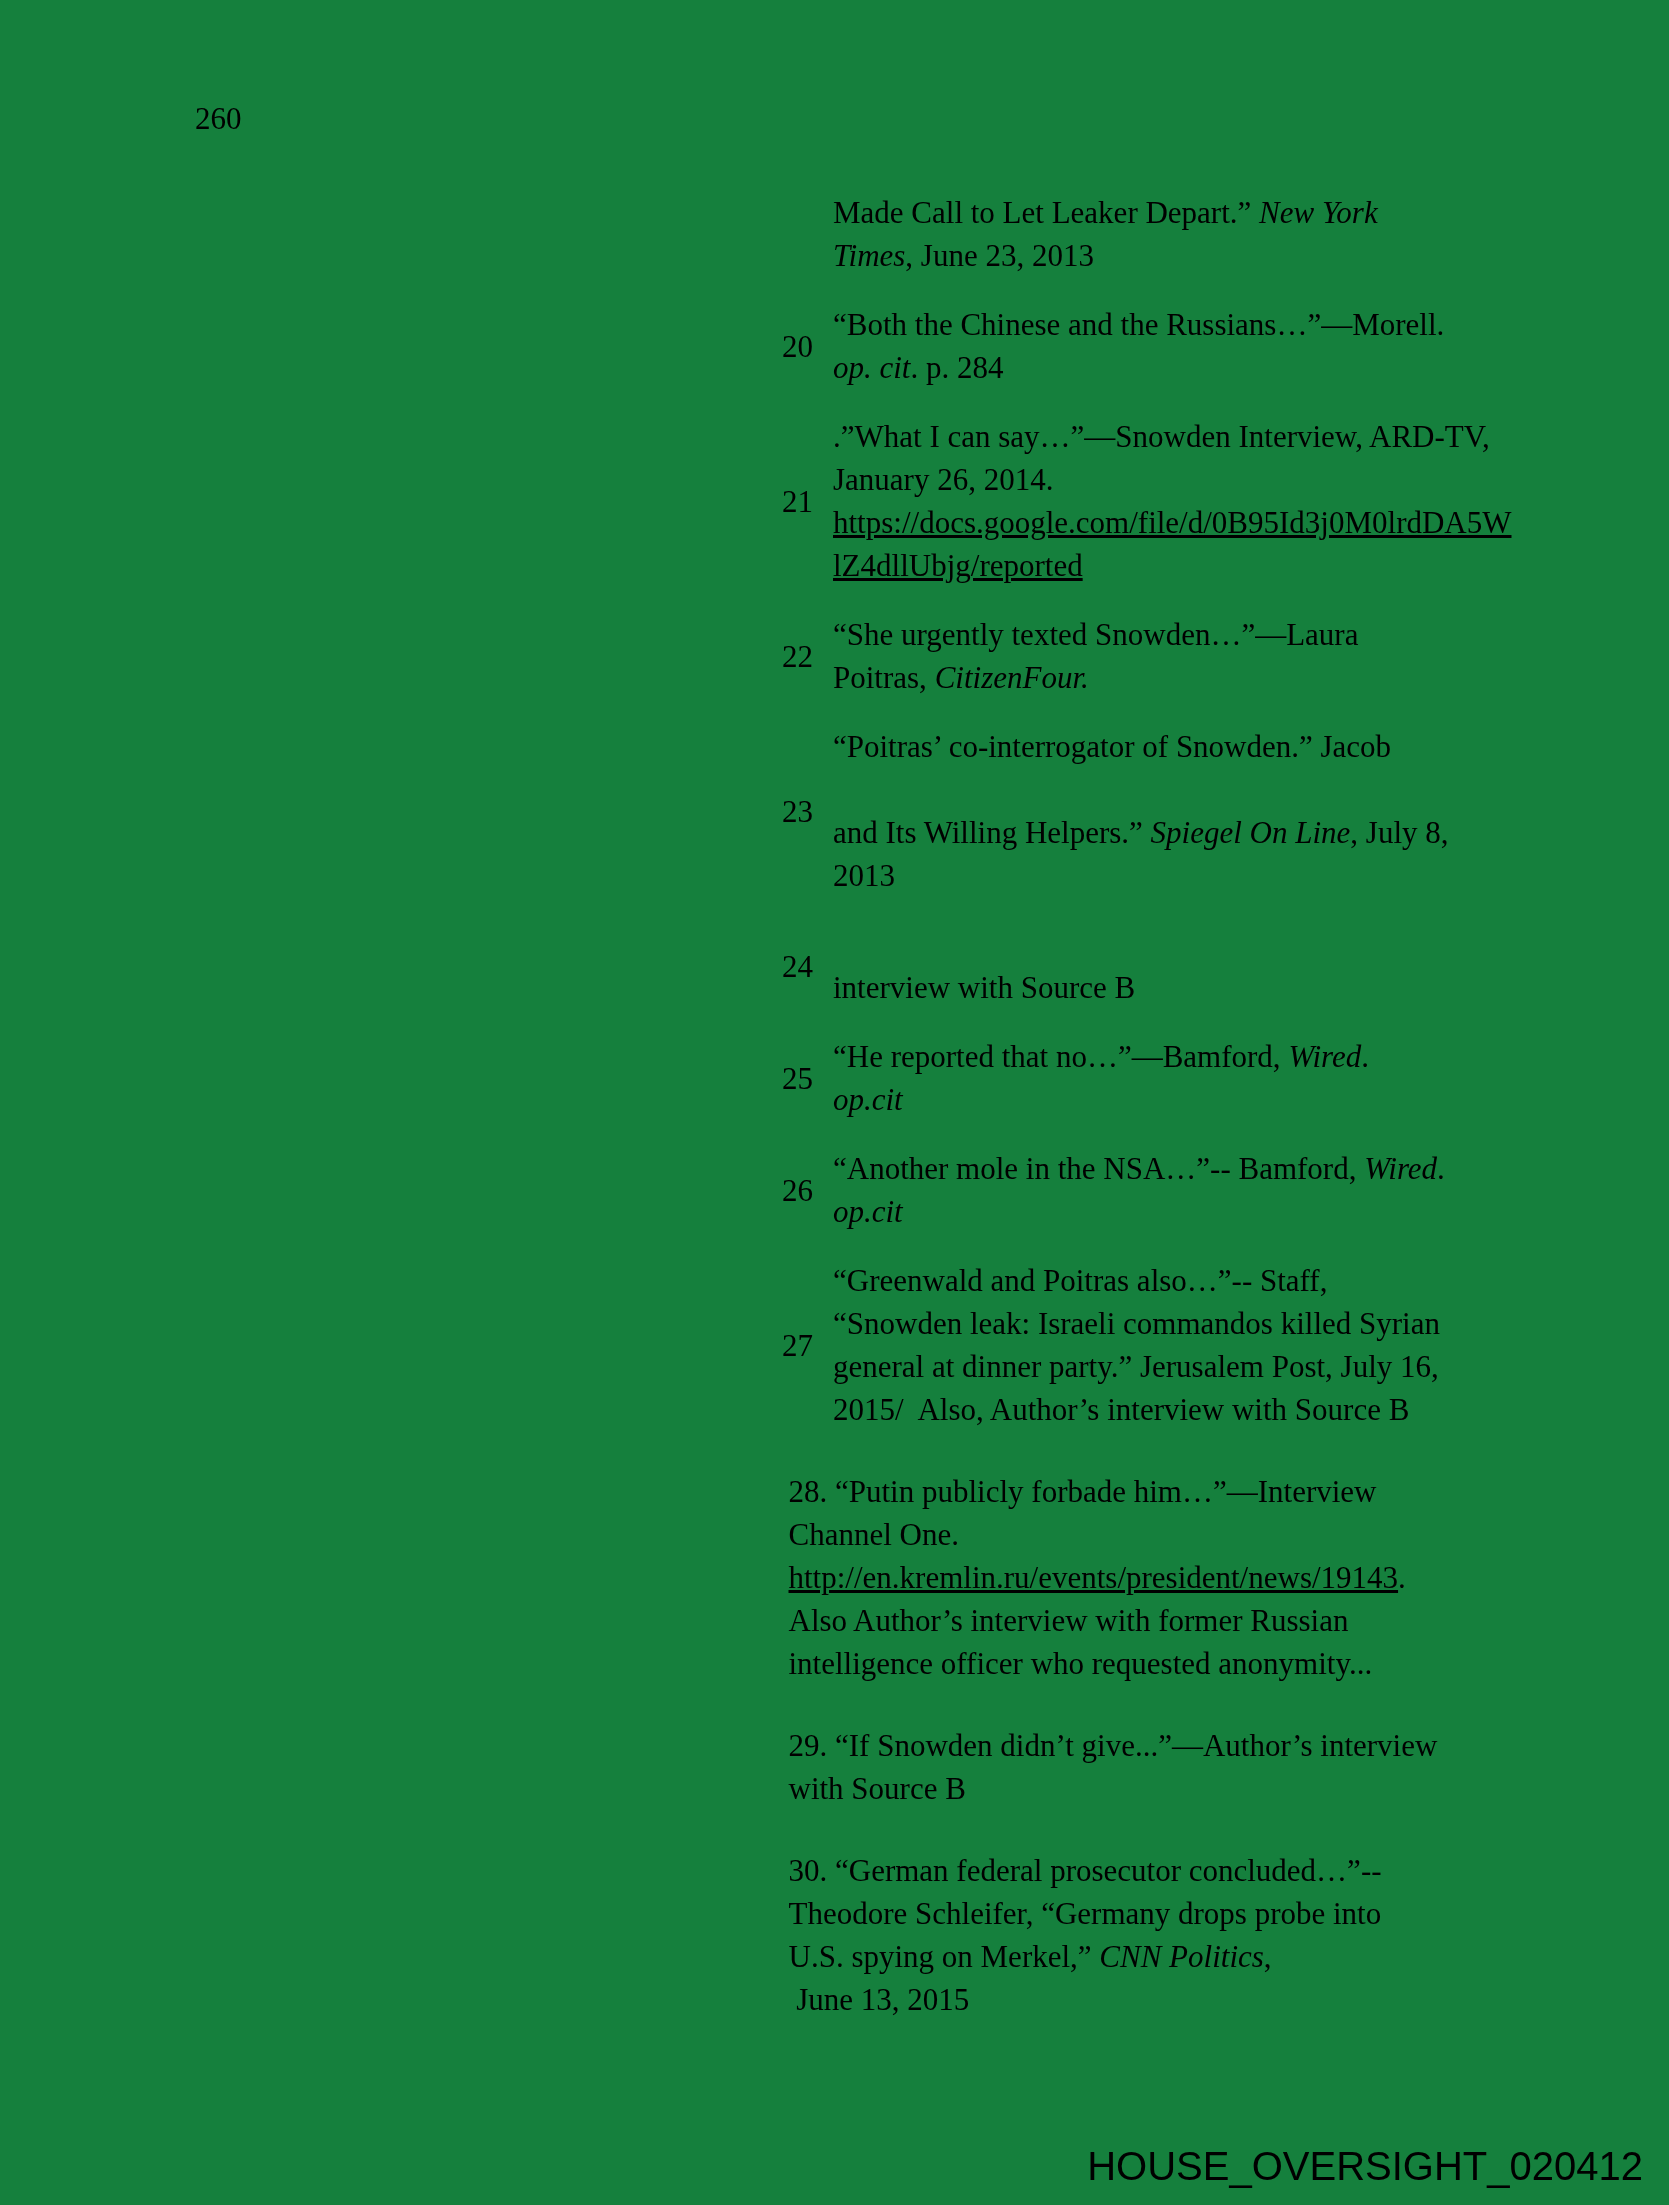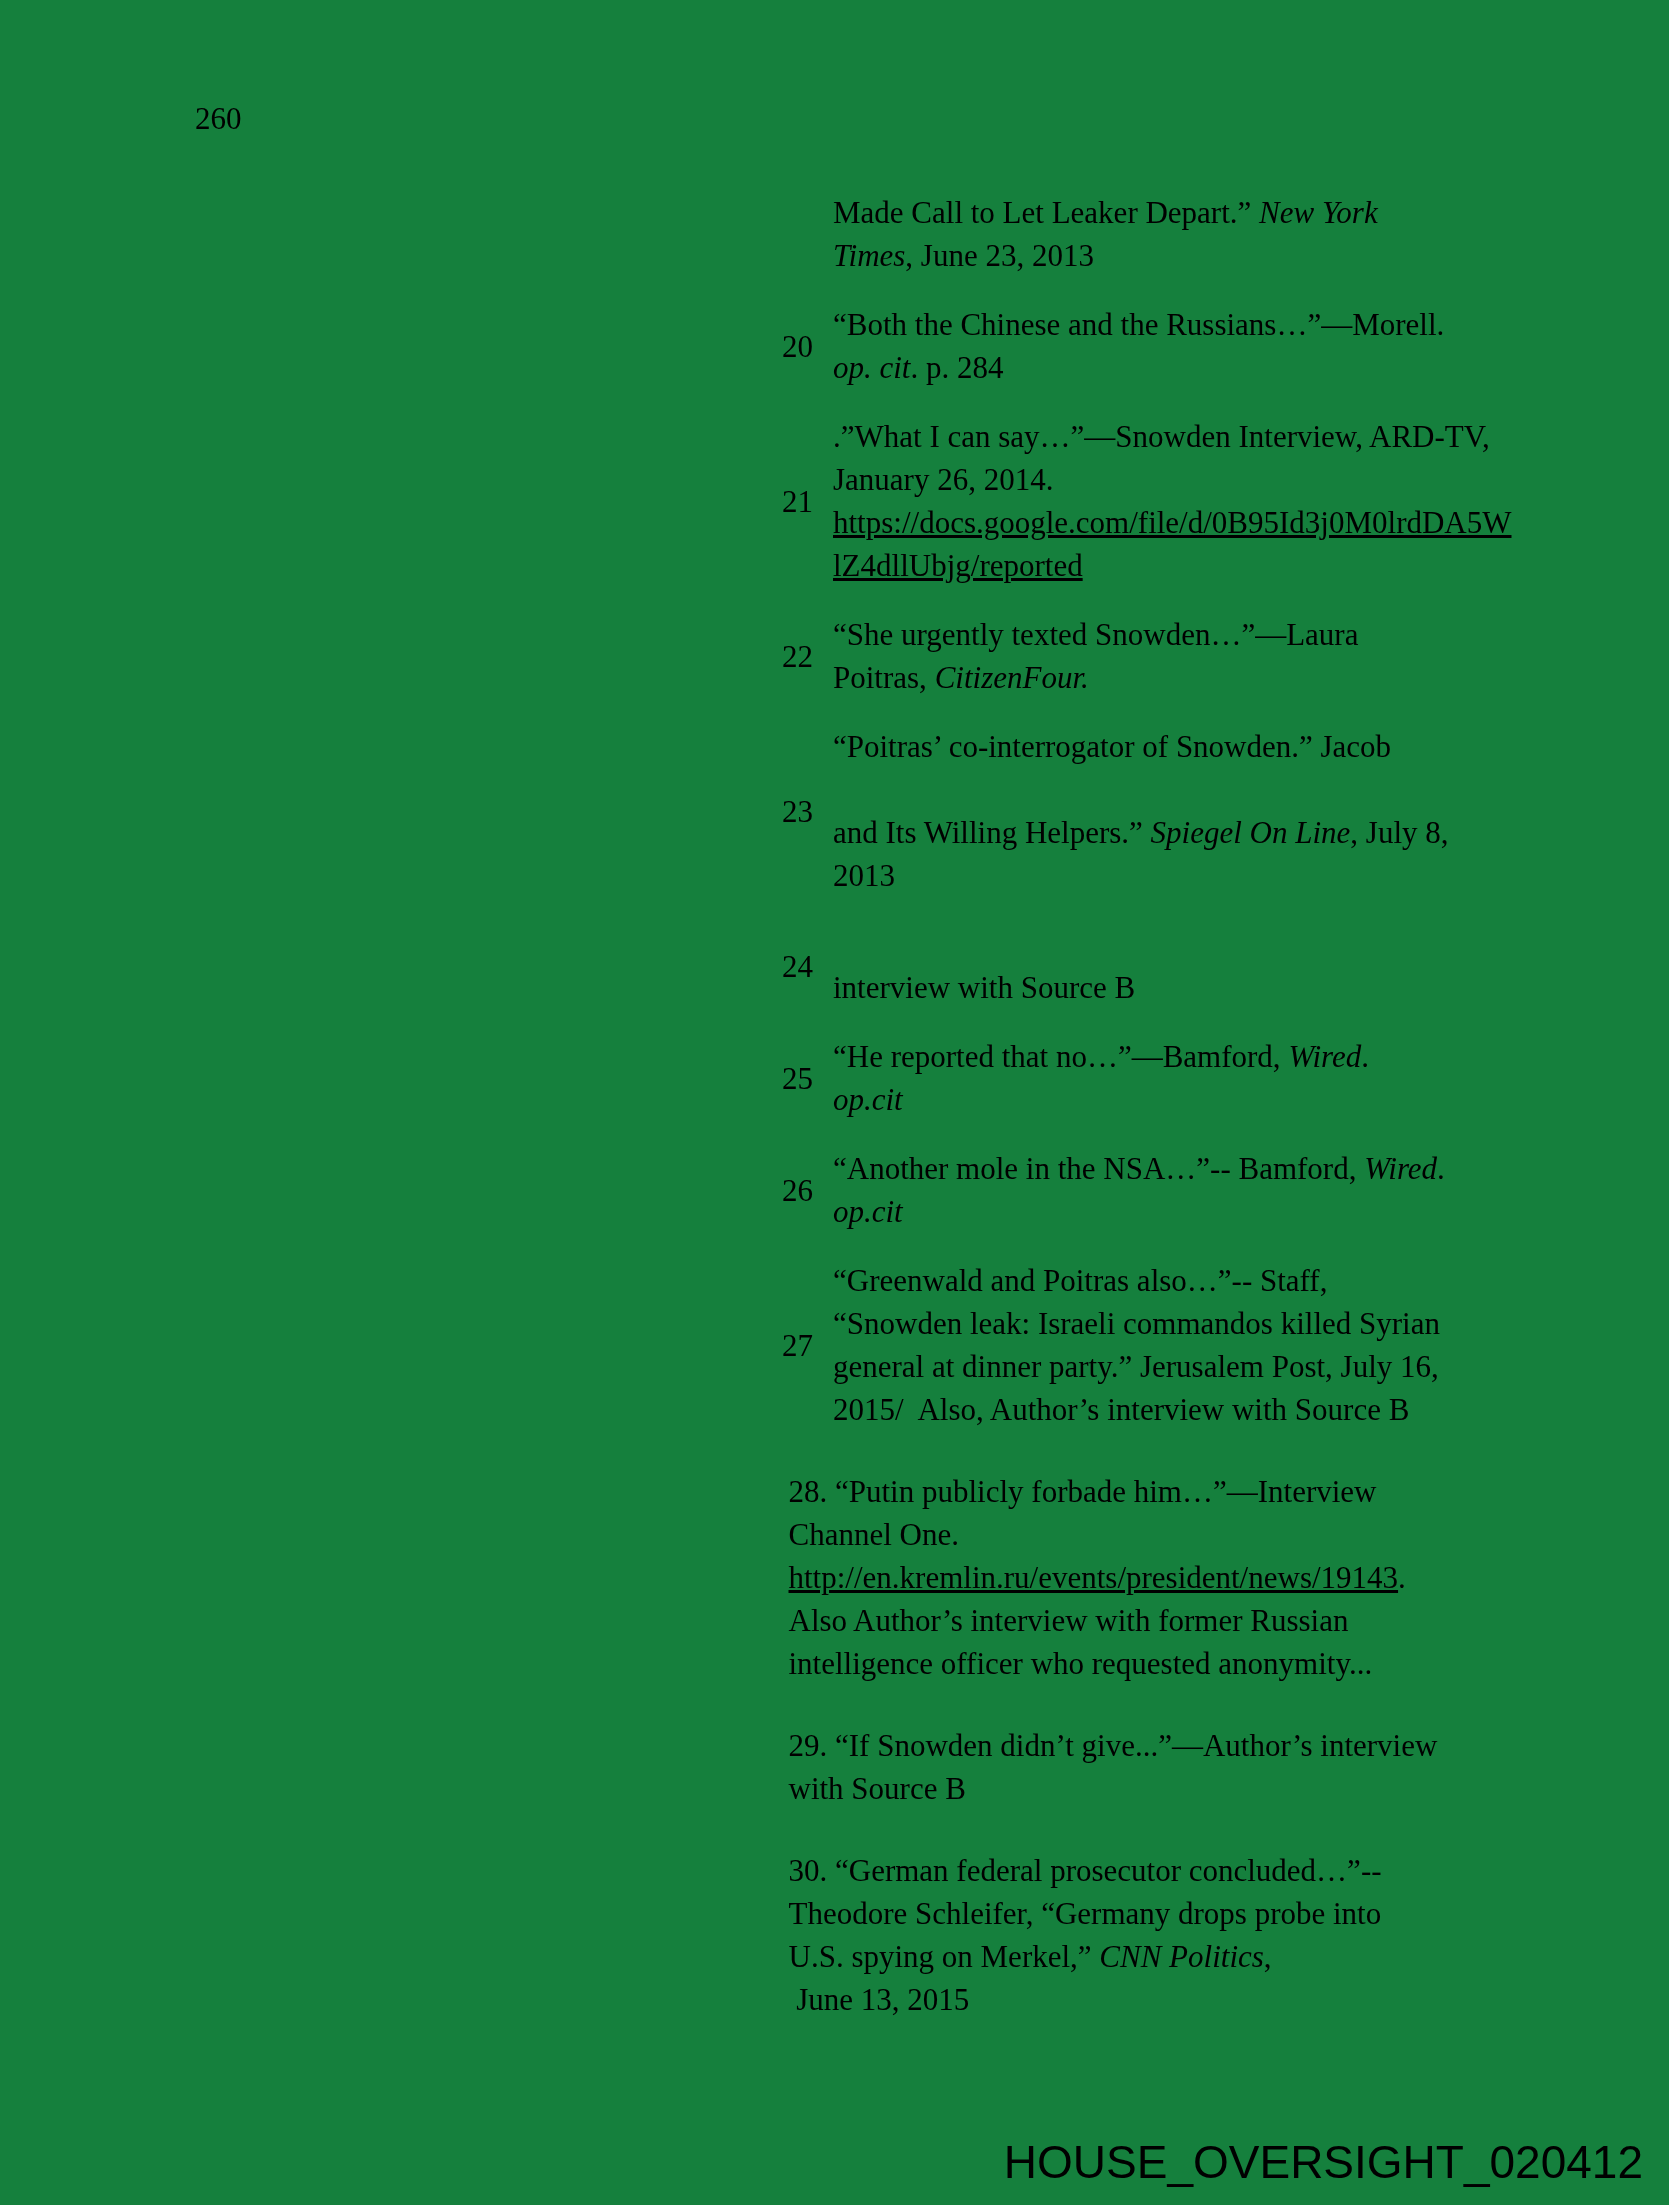--- a/index.html
+++ b/index.html
@@ -60,21 +60,21 @@
     color: #000000;
     text-decoration: underline;
     word-break: break-all;
     cursor: pointer;
   }
   .footer {
     position: absolute;
     right: 26px;
     bottom: 15.7px;
     font-family: "Liberation Sans", sans-serif;
-    font-size: 46px;
+    font-size: 40px;
     color: #000000;
   }
 </style>
 </head>
 <body>
 
 <div class="page">
   <div class="page-number">260</div>
 
   <div class="notes" id="notes-container">

